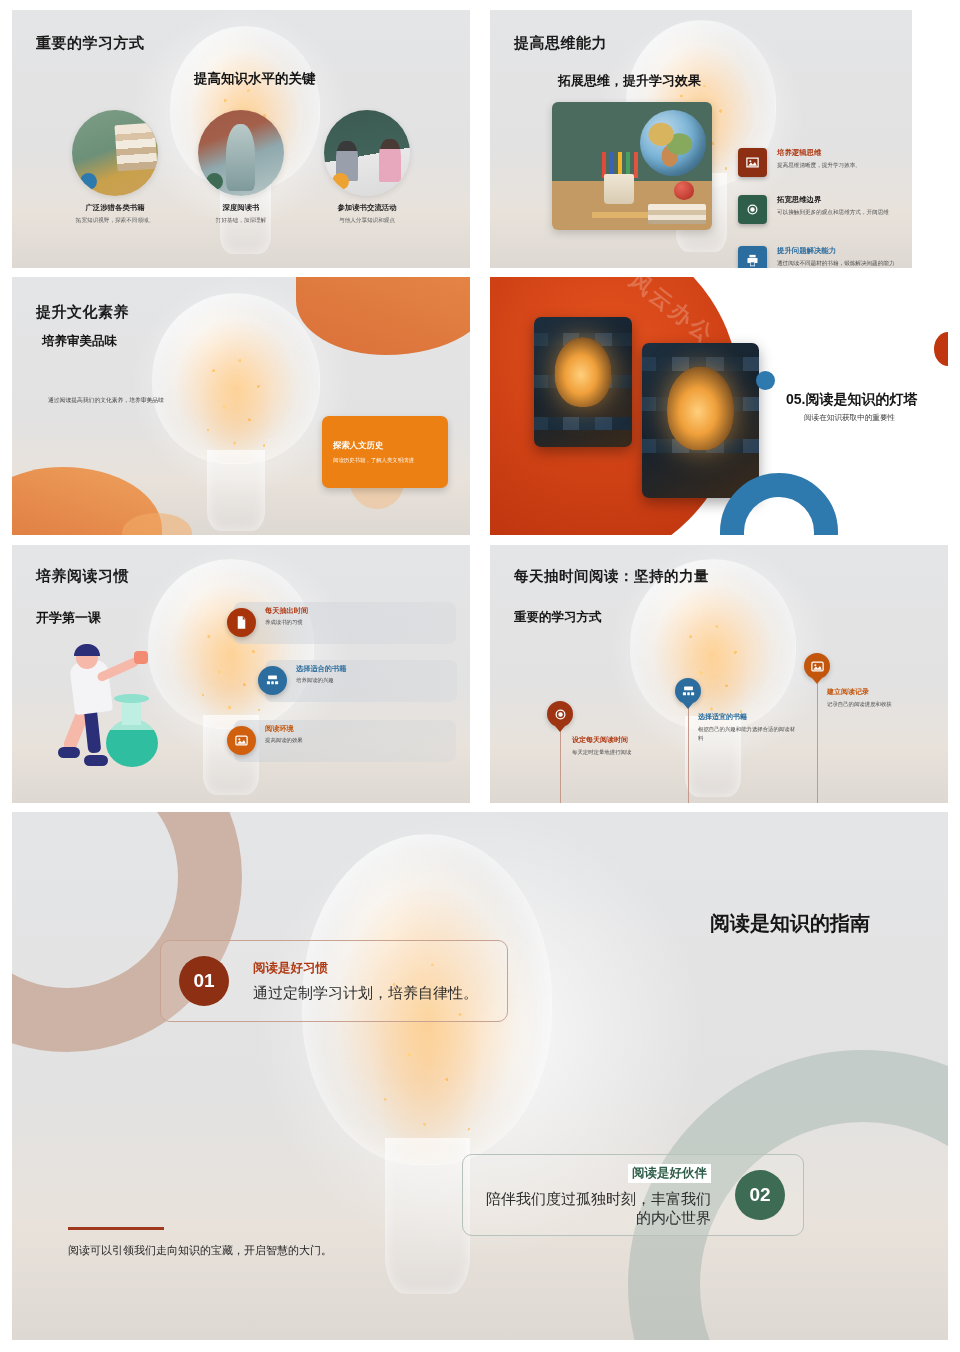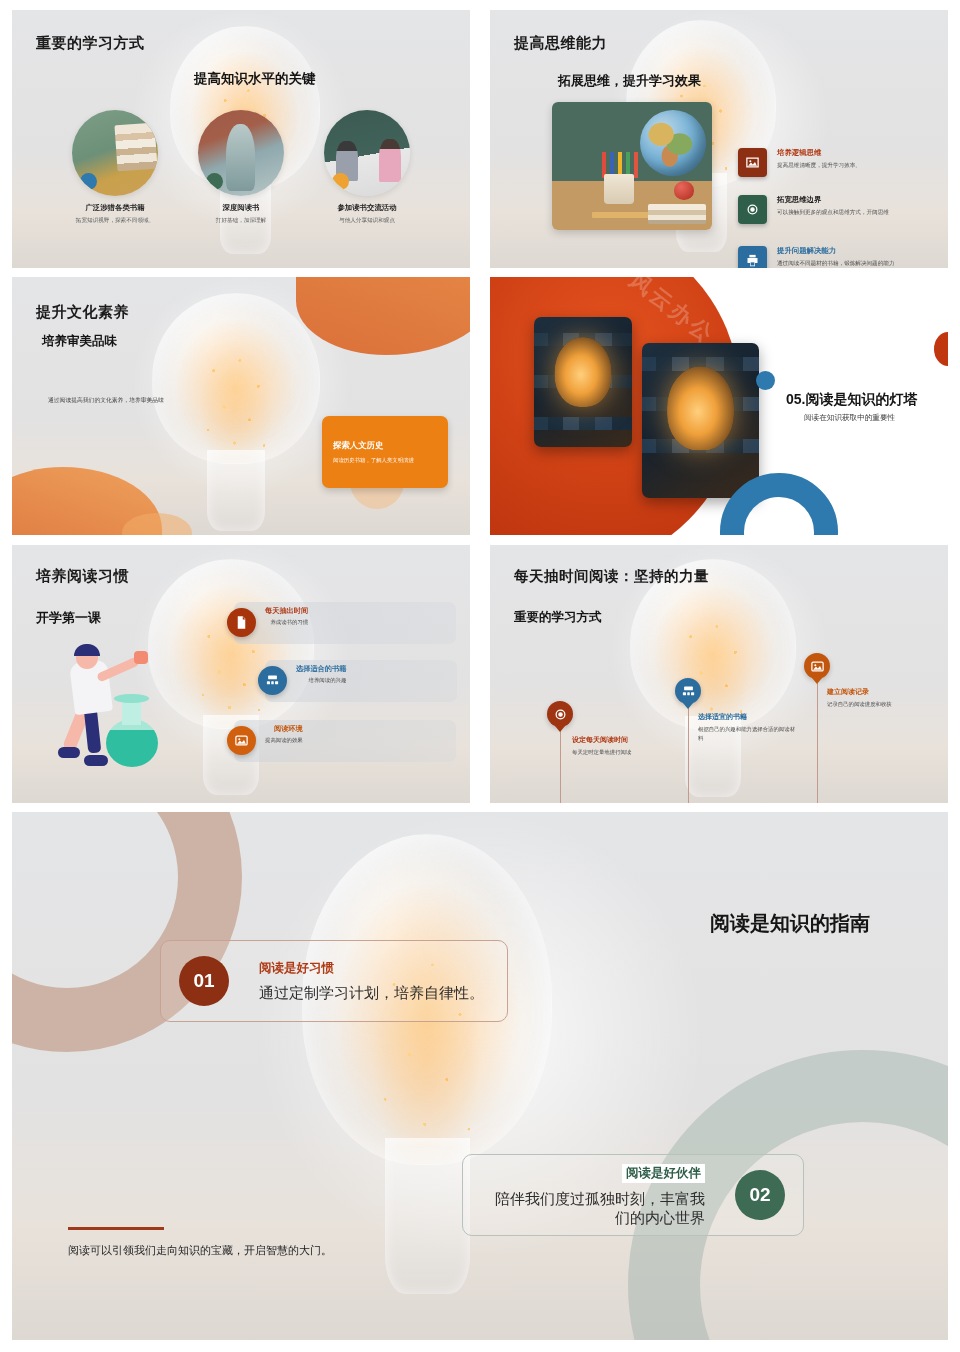--- a/index.html
+++ b/index.html
@@ -81,21 +81,21 @@
     background:linear-gradient(180deg,#b9c9c8,#7f9a9c);border-radius:45% 45% 14% 14%;}
   .ph-class { background: linear-gradient(170deg,#3b5a52 0%,#41635a 52%,#e8e8e8 52%,#dadada 100%); }
   .ph-class::after{content:"";position:absolute;left:14%;top:36%;width:26%;height:46%;
     background:linear-gradient(180deg,#3a3a3a 0 26%,#9aa0ab 26% 100%);border-radius:40% 40% 6% 6%;}
   .ph-class::before{content:"";position:absolute;right:10%;top:34%;width:26%;height:50%;
     background:linear-gradient(180deg,#4a3a35 0 24%,#e7a8be 24% 100%);border-radius:40% 40% 6% 6%;z-index:2;}
   .circ-cap { font-size:7.4px; font-weight:bold; color:#1e1e1e; margin-top:7px; }
   .circ-desc{ font-size:5.6px; color:#5b5b5b; margin-top:3px; line-height:1.45; }
 
   
-  #s2 { left:490px; top:10px; width:458px; height:258px;padding-left:20px; }
+  #s2 { left:490px; top:10px; width:422px; height:258px;padding-left:20px; }
   #s2 .title { left:24px; top:24px; font-size:15px; }
   #s2 .sub   { left:68px; top:62px; font-size:13px; }
   .deskimg {
     position:absolute; left:62px; top:92px; width:160px; height:128px; border-radius:6px;
     background: linear-gradient(180deg,#4a6b5e 0 62%,#c39a63 62% 100%);
     overflow:hidden; box-shadow:0 3px 8px rgba(0,0,0,.18);
   }
   .deskimg .globe{position:absolute;right:6px;top:8px;width:66px;height:66px;border-radius:50%;
     background:radial-gradient(circle at 34% 30%, #bcd8ea 0%, #79b3d6 45%, #3f7fa8 100%);
     box-shadow:inset -6px -6px 12px rgba(0,0,0,.25);}
@@ -207,21 +207,21 @@
 
   .rowcard {
     position:absolute; height:42px; border-radius:7px;
     background: linear-gradient(90deg, rgba(205,210,216,.55), rgba(208,212,218,.30));
   }
   .rowico {
     position:absolute; width:29px; height:29px; border-radius:50%;
     display:flex; align-items:center; justify-content:center; color:#fff;
     box-shadow:0 2px 5px rgba(0,0,0,.22); z-index:4;
   }
-  .rowtxt { position:absolute; z-index:5;text-align:right; }
+  .rowtxt { position:absolute; z-index:5; }
   .rowtxt h4 { font-size:7.2px; margin-bottom:3px; }
   .rowtxt p  { font-size:5.4px; color:#4a4a4a; }
 
   
   #s6 { left:490px; top:545px; width:458px; height:258px; }
   #s6 .title { left:24px; top:22px; font-size:14.5px; }
   #s6 .sub   { left:24px; top:64px; font-size:12.5px; }
   .tl-stem { position:absolute; width:1px; background:#c39a8c; }
   .tlico { position:absolute; width:26px; height:26px; border-radius:50%;
     display:flex; align-items:center; justify-content:center; color:#fff; z-index:4;
@@ -237,21 +237,21 @@
         background: linear-gradient(165deg,#ececec 0%,#eae9e9 35%,#ecebe9 70%,#e9e7e4 100%); }
   .arc-brown { position:absolute; left:-120px; top:-110px; width:350px; height:350px;
     border-radius:50%; border:64px solid #cdb3a6; }
   .arc-green { position:absolute; right:-150px; bottom:-180px; width:470px; height:470px;
     border-radius:50%; border:72px solid rgba(164,181,173,.50); }
   #s7 .hero  { position:absolute; left:56px; top:44px; font-size:28px; font-weight:bold; color:#151515; }
   #s7 .hero2 { position:absolute; left:698px; top:98px; font-size:20px; font-weight:bold; color:#151515; }
   .numcard {
     position:absolute; border:1px solid #c9a392; border-radius:10px;
     background: rgba(255,255,255,.10);
-    display:flex; align-items:center; gap:30px; padding:0 18px;
+    display:flex; align-items:center; gap:24px; padding:0 18px;
   }
   .numbadge {
     width:50px; height:50px; border-radius:50%; flex:0 0 50px;
     display:flex; align-items:center; justify-content:center;
     color:#fff; font-size:19px; font-weight:bold;
   }
   .numcard h3 { font-size:12.5px; margin-bottom:7px; }
   .numcard p  { font-size:15px; color:#2d2d2d; }
   .card02 { border-color:#b6c2bb; }
   .card02 .tw { text-align:right; }

